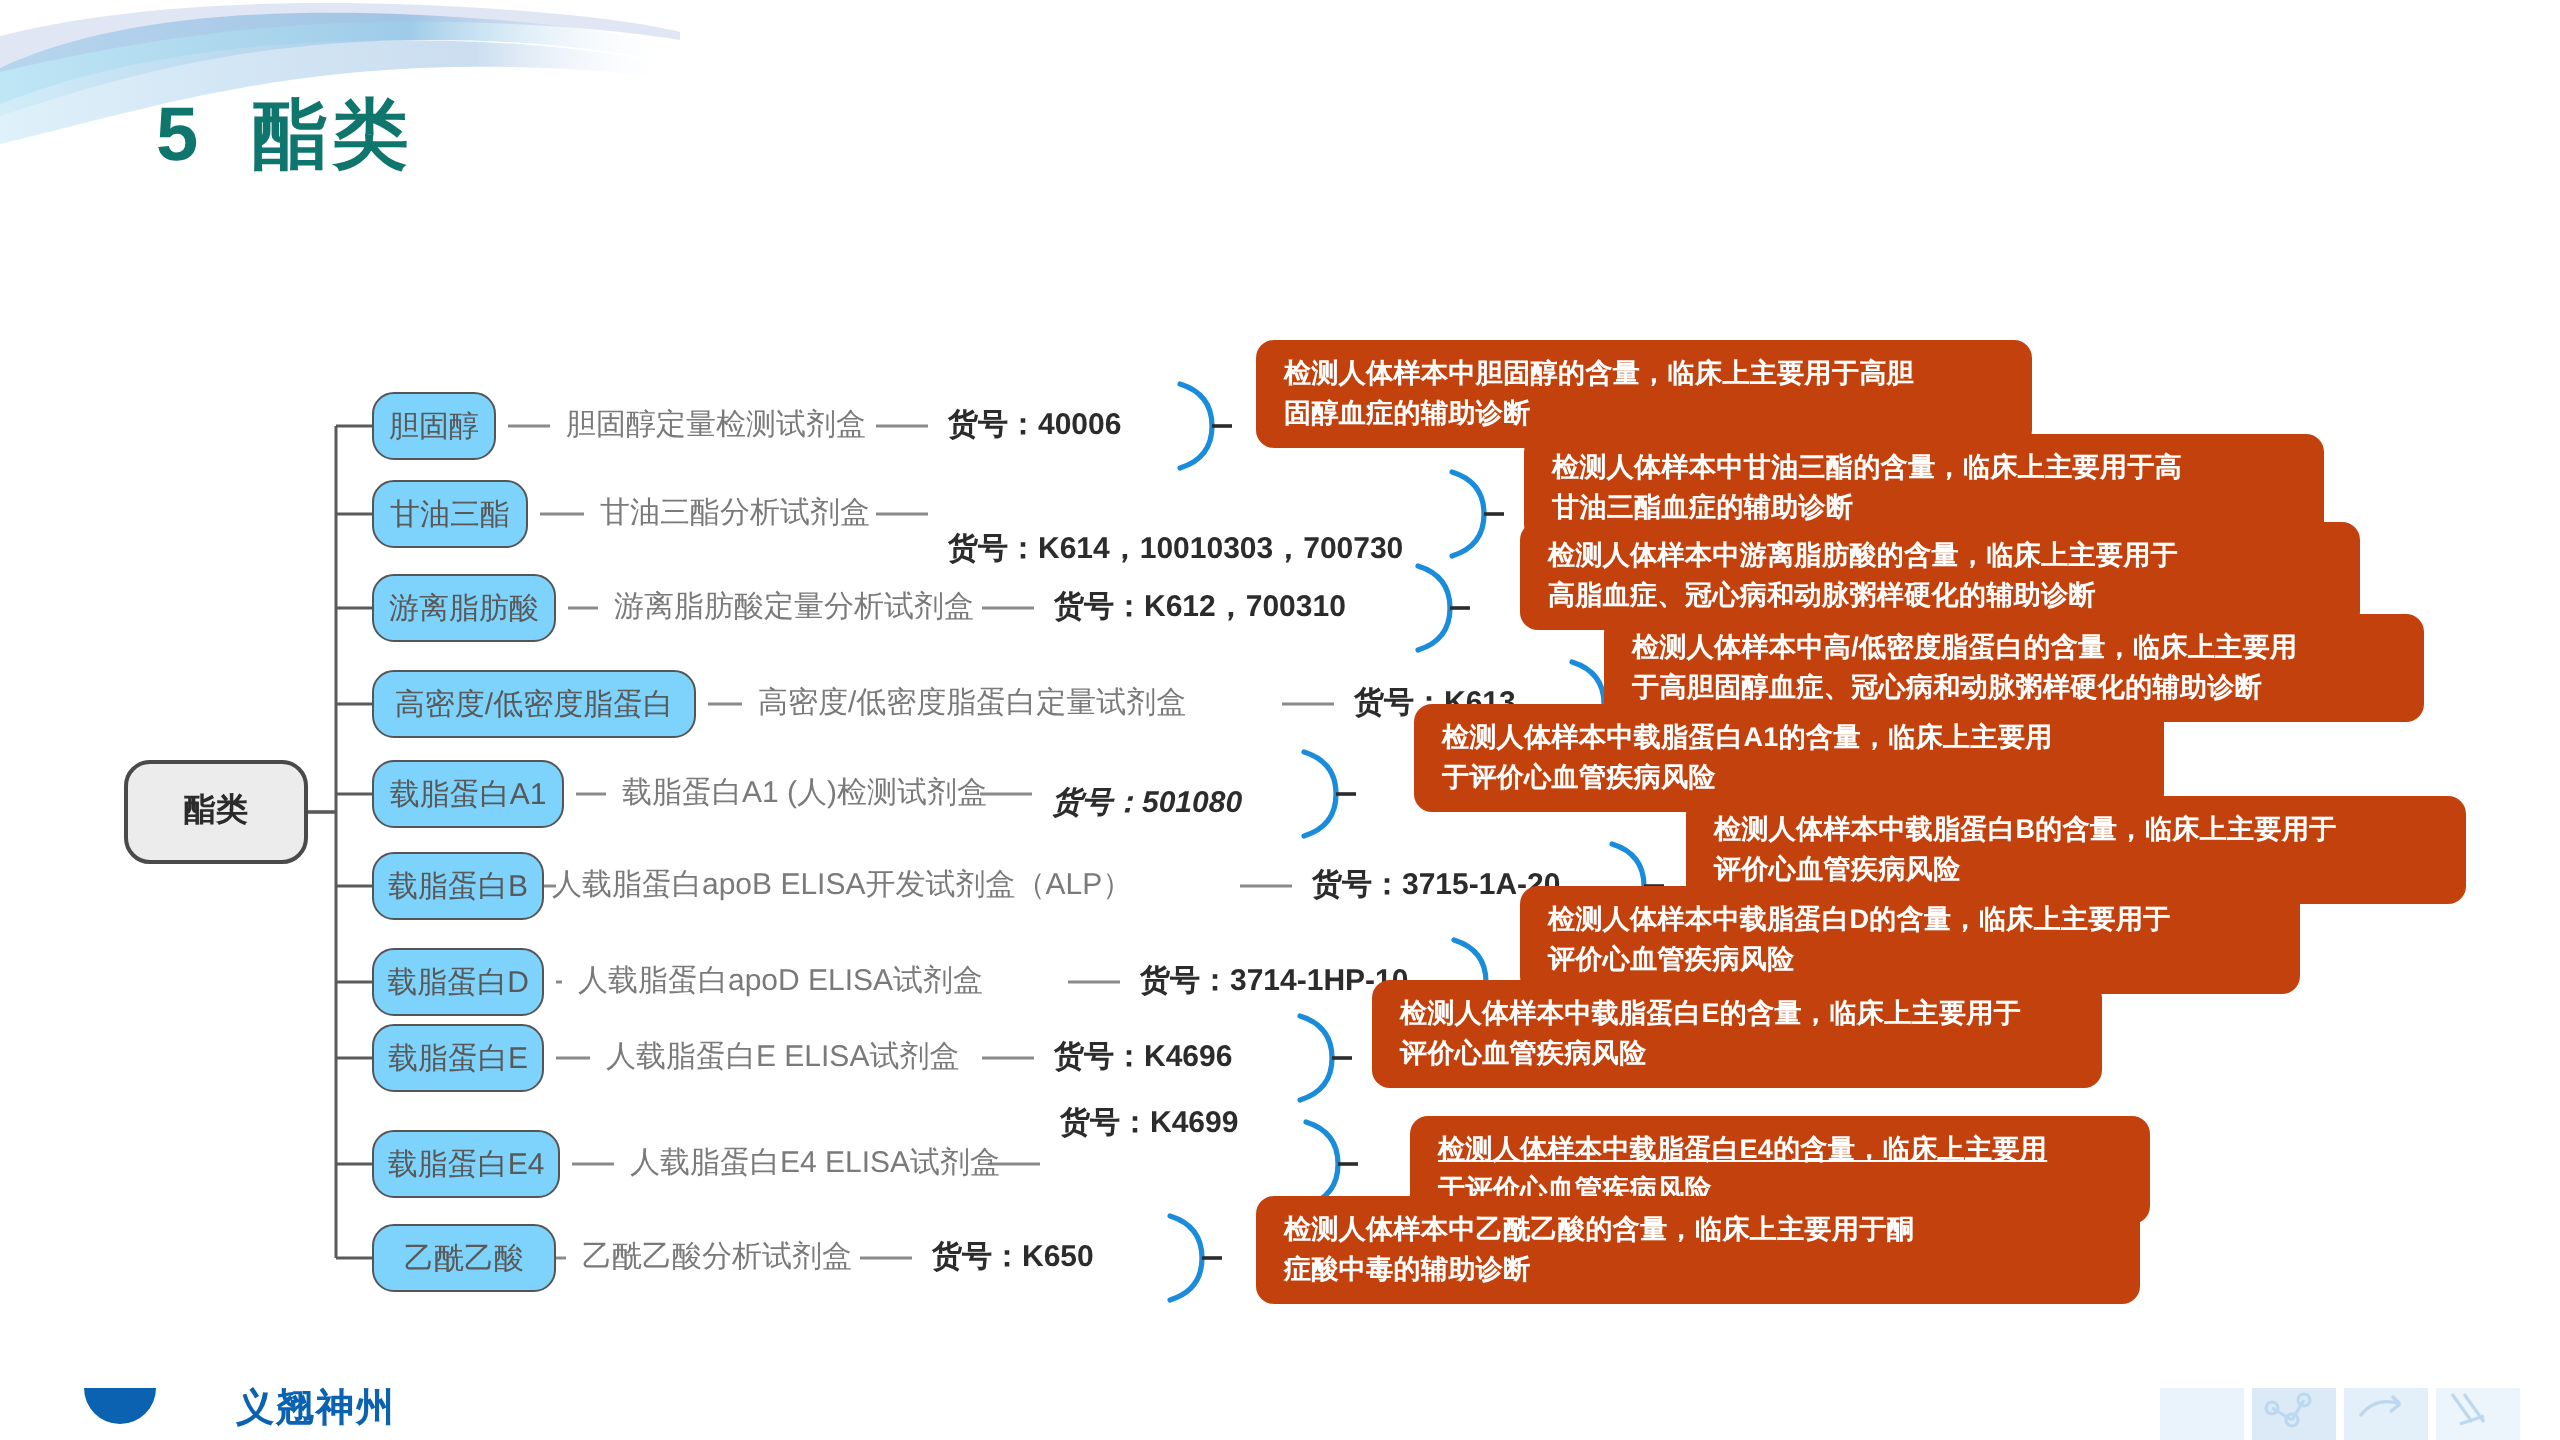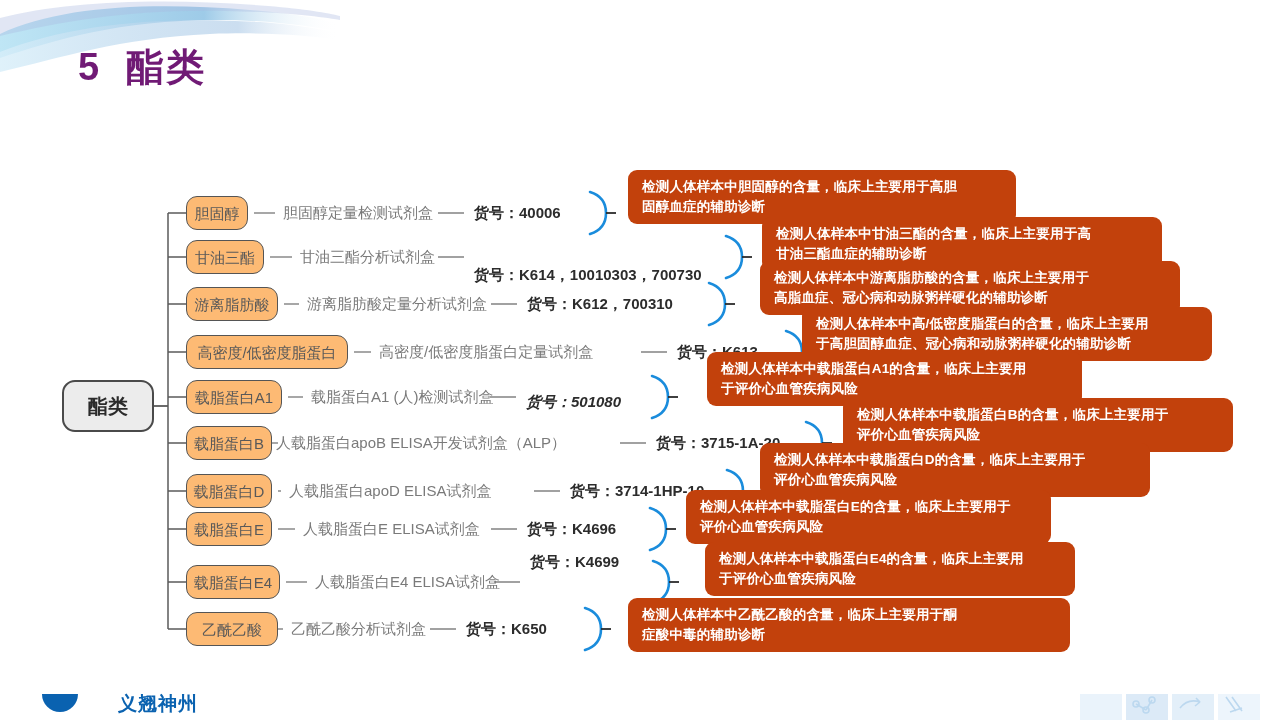--- a/index.html
+++ b/index.html
@@ -14,47 +14,47 @@
   
   #deco-wave{position:absolute;left:0;top:0;width:340px;height:72px;pointer-events:none;}
   
   #deco-tiles{position:absolute;right:0;bottom:0;width:200px;height:56px;pointer-events:none;}
   
   #footer-logo{position:absolute;left:30px;bottom:0;width:300px;height:40px;pointer-events:none;}
 
   
   #page-title{
     position:absolute;left:78px;top:42px;
-    font-size:38px;font-weight:bold;color:#701a75;
+    font-size:38px;font-weight:bold;color:#0f766e;
     letter-spacing:2px;
     white-space:pre;
   }
 
   
   #map{position:absolute;left:0;top:130px;width:1280px;height:530px;}
   #map-lines{position:absolute;left:0;top:0;width:1280px;height:530px;}
 
   .node{
     position:absolute;
     box-sizing:border-box;
     border:1.6px solid #555;
     border-radius:11px;
-    background:#fdba74;
+    background:#7dd3fc;
     color:#595959;
     font-size:15px;
     line-height:1;
     display:flex;align-items:center;justify-content:center;
     padding:0 9px;
     white-space:nowrap;
   }
   .node.root{
     background:#ececec;
     border:2px solid #4a4a4a;
     color:#2b2b2b;
-    font-size:20px;
+    font-size:16px;
     font-weight:bold;
     border-radius:13px;
   }
   .prod{
     position:absolute;
     font-size:15px;
     color:#7a7a7a;
     white-space:nowrap;
     line-height:1;
   }
@@ -234,21 +234,21 @@
       </div>
       <div class="prod" style="left: 303px; top: 391px;">人载脂蛋白E ELISA试剂盒</div>
       <div class="cat" style="left: 527px; top: 391px;">货号：K4696</div>
       <div class="callout" style="left: 686px; top: 360px; width: 365px;">检测人体样本中载脂蛋白E的含量，临床上主要用于
 评价心血管疾病风险</div>
       <div class="node" style="left: 186px; top: 435px; width: 94px; height: 34px;">
         <span>载脂蛋白E4</span>
       </div>
       <div class="prod" style="left: 315px; top: 444px;">人载脂蛋白E4 ELISA试剂盒</div>
       <div class="cat" style="left: 530px; top: 424px;">货号：K4699</div>
-      <div class="callout" style="left: 705px; top: 412px; width: 370px;">检测人体样本中载脂蛋白E4的含量，临床上主要用
+      <div class="callout" style="left: 705px; top: 428px; width: 370px; text-decoration: underline;">检测人体样本中载脂蛋白E4的含量，临床上主要用
 于评价心血管疾病风险</div>
       <div class="node" style="left: 186px; top: 482px; width: 92px; height: 34px;">
         <span>乙酰乙酸</span>
       </div>
       <div class="prod" style="left: 291px; top: 491px;">乙酰乙酸分析试剂盒</div>
       <div class="cat" style="left: 466px; top: 491px;">货号：K650</div>
       <div class="callout" style="left: 628px; top: 468px; width: 442px;">检测人体样本中乙酰乙酸的含量，临床上主要用于酮
 症酸中毒的辅助诊断</div>
     </div>
 </div>

